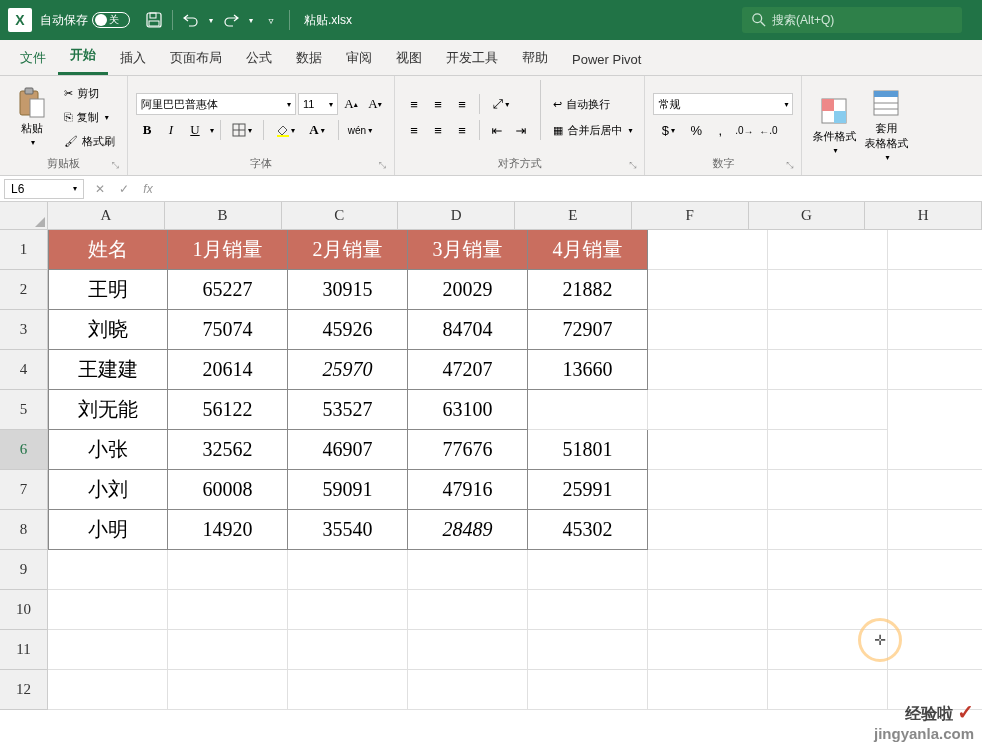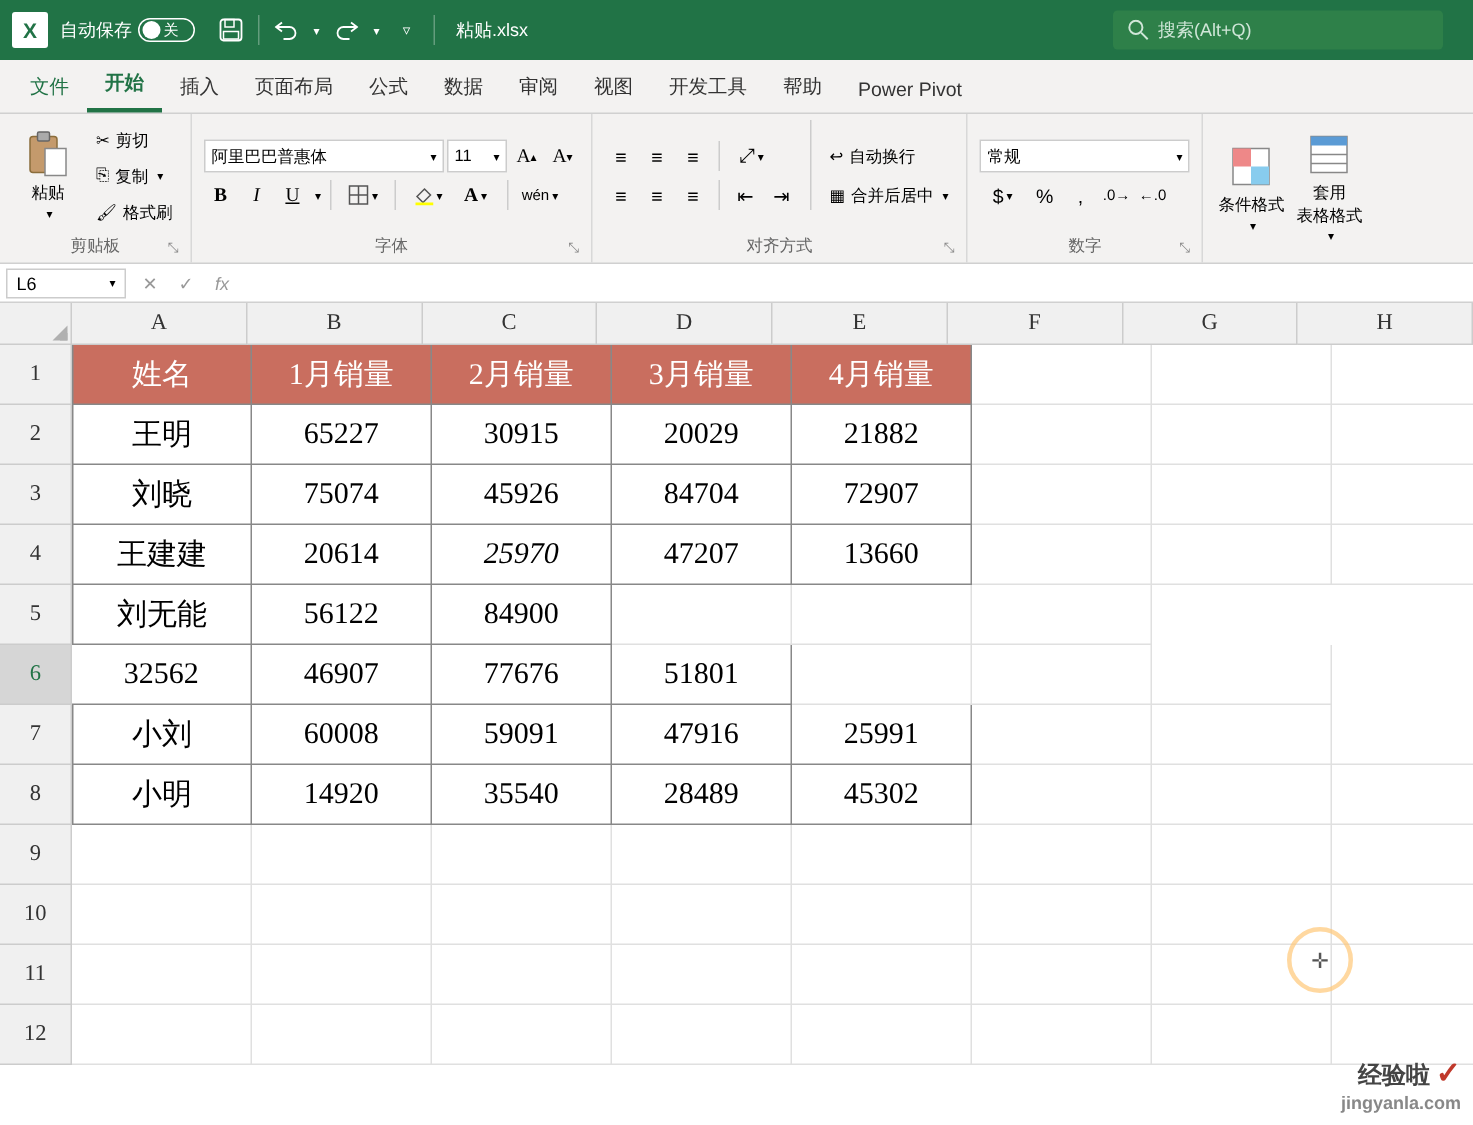--- a/index.html
+++ b/index.html
@@ -53,21 +53,21 @@
 .row-h.sel { background: #d6d6d6; color: #217346; }
 .cells { position: absolute; top: 28px; left: 48px; }
 .cell-row { display: flex; }
 .cell { border-right: 1px solid #e0e0e0; border-bottom: 1px solid #e0e0e0; display: flex; align-items: center; justify-content: center; font-size: 20px; background: #fff; font-family: "SimSun", serif; }
 .cell.thead { background: #c96e5f; color: #fff; border-right: 1px solid #888; border-bottom: 1px solid #888; }
 .cell.tdata { border-right: 1px solid #888; border-bottom: 1px solid #888; }
 .cell.tdata-left { border-left: 1px solid #888; }
 
 .watermark { position: absolute; bottom: 8px; right: 8px; font-size: 14px; color: #c0392b; font-weight: bold; display: flex; flex-direction: column; align-items: flex-end; }
 .watermark .wm1 { color: #444; font-size: 16px; }
-.watermark .wm2 { color: #888; font-size: 12px; }
+.watermark .wm2 { color: #888; font-size: 15px; }
 .cursor-ring { position: absolute; width: 44px; height: 44px; border: 3px solid rgba(255,200,120,0.7); border-radius: 50%; bottom: 80px; right: 80px; display:flex; align-items:center; justify-content:center; font-size:14px; color:#555;}
 
 svg { display: block; }
 </style>
 </head>
 <body>
 
 <div class="titlebar">
   <div class="excel-icon">X</div>
   <div class="autosave">
@@ -364,26 +364,28 @@
         <div class="cell tdata" style="width: 120px; height: 40px; font-style: italic;">25970</div>
         <div class="cell tdata" style="width: 120px; height: 40px;">47207</div>
         <div class="cell tdata" style="width: 120px; height: 40px;">13660</div>
         <div class="cell" style="width: 120px; height: 40px;"></div>
         <div class="cell" style="width: 120px; height: 40px;"></div>
         <div class="cell" style="width: 120px; height: 40px;"></div>
       </div>
       <div class="cell-row">
         <div class="cell tdata tdata-left" style="width: 120px; height: 40px;">刘无能</div>
         <div class="cell tdata" style="width: 120px; height: 40px;">56122</div>
-        <div class="cell tdata" style="width: 120px; height: 40px;">84900</div>
-        <div class="cell" style="width: 120px; height: 40px;"></div>
-        <div class="cell" style="width: 120px; height: 40px;"></div>
-        <div class="cell" style="width: 120px; height: 40px;"></div>
-      </div>
-      <div class="cell-row">
+        <div class="cell tdata" style="width: 120px; height: 40px;">53527</div>
+        <div class="cell tdata" style="width: 120px; height: 40px;">63100</div>
+        <div class="cell" style="width: 120px; height: 40px;"></div>
+        <div class="cell" style="width: 120px; height: 40px;"></div>
+        <div class="cell" style="width: 120px; height: 40px;"></div>
+      </div>
+      <div class="cell-row">
+        <div class="cell tdata tdata-left" style="width: 120px; height: 40px;">小张</div>
         <div class="cell tdata" style="width: 120px; height: 40px;">32562</div>
         <div class="cell tdata" style="width: 120px; height: 40px;">46907</div>
         <div class="cell tdata" style="width: 120px; height: 40px;">77676</div>
         <div class="cell tdata" style="width: 120px; height: 40px;">51801</div>
         <div class="cell" style="width: 120px; height: 40px;"></div>
         <div class="cell" style="width: 120px; height: 40px;"></div>
         <div class="cell" style="width: 120px; height: 40px;"></div>
       </div>
       <div class="cell-row">
         <div class="cell tdata tdata-left" style="width: 120px; height: 40px;">小刘</div>
@@ -392,21 +394,21 @@
         <div class="cell tdata" style="width: 120px; height: 40px;">47916</div>
         <div class="cell tdata" style="width: 120px; height: 40px;">25991</div>
         <div class="cell" style="width: 120px; height: 40px;"></div>
         <div class="cell" style="width: 120px; height: 40px;"></div>
         <div class="cell" style="width: 120px; height: 40px;"></div>
       </div>
       <div class="cell-row">
         <div class="cell tdata tdata-left" style="width: 120px; height: 40px;">小明</div>
         <div class="cell tdata" style="width: 120px; height: 40px;">14920</div>
         <div class="cell tdata" style="width: 120px; height: 40px;">35540</div>
-        <div class="cell tdata" style="width: 120px; height: 40px;">28489</div>
+        <div class="cell tdata" style="width: 120px; height: 40px; font-style: italic;">28489</div>
         <div class="cell tdata" style="width: 120px; height: 40px;">45302</div>
         <div class="cell" style="width: 120px; height: 40px;"></div>
         <div class="cell" style="width: 120px; height: 40px;"></div>
         <div class="cell" style="width: 120px; height: 40px;"></div>
       </div>
       <div class="cell-row">
         <div class="cell" style="width: 120px; height: 40px;"></div>
         <div class="cell" style="width: 120px; height: 40px;"></div>
         <div class="cell" style="width: 120px; height: 40px;"></div>
         <div class="cell" style="width: 120px; height: 40px;"></div>

